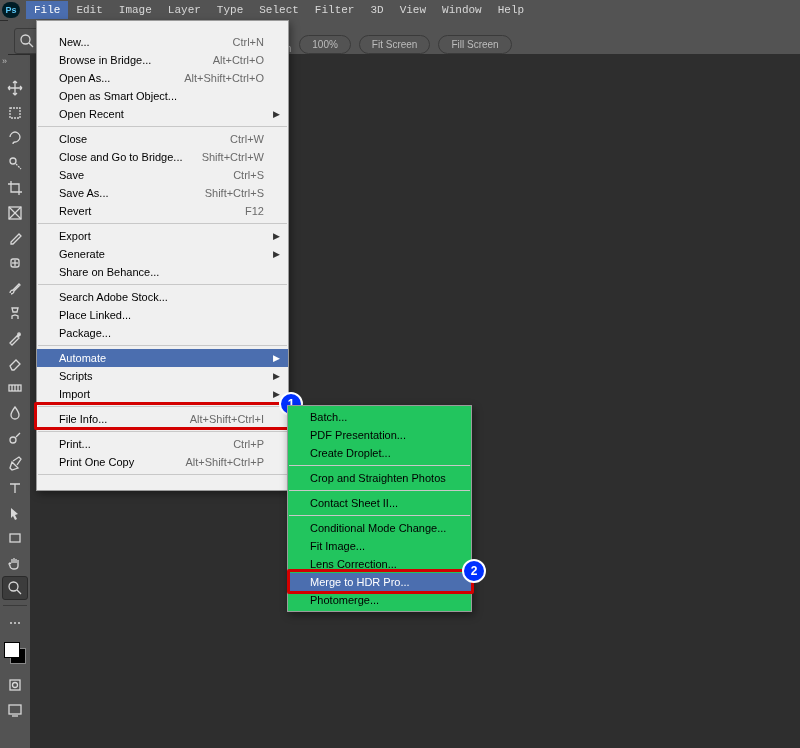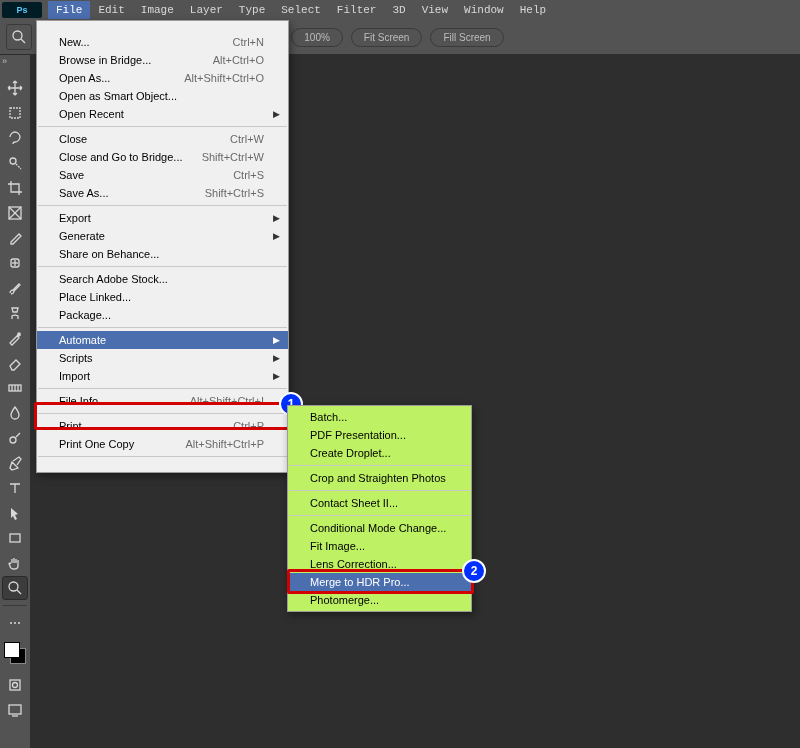--- a/index.html
+++ b/index.html
@@ -1,25 +1,25 @@
 <!DOCTYPE html>
 <html><head>
 <meta charset="utf-8">
 <style>
 html,body{margin:0;padding:0;width:800px;height:748px;background:#535353;font-family:"Segoe UI",Tahoma,Arial,sans-serif;font-size:11px;color:#d8d8d8;overflow:hidden}
 .app{position:relative;width:800px;height:748px}
 
 
 .menubar{position:absolute;left:0;top:0;right:0;height:20px;background:#535353;border-bottom:1px solid #2c2c2c;display:flex;align-items:center;padding-left:2px}
-.ps-badge{width:40px;height:16px;background:#001d26;border-radius:2px;display:flex;align-items:center;justify-content:center;font-size:9px;font-weight:bold;color:#5cc8f7;margin-right:6px}
+.ps-badge{width:18px;height:16px;background:#001d26;border-radius:8px;display:flex;align-items:center;justify-content:center;font-size:9px;font-weight:bold;color:#5cc8f7;margin-right:6px}
 .menu-item{padding:3px 8px;color:#d8d8d8;cursor:default}
 .menu-item.open{background:#4b6eaf;color:#fff}
 
 
-.optbar{position:absolute;left:0;top:20px;right:0;height:34px;background:#535353;border-bottom:1px solid #2c2c2c;display:flex;align-items:center;padding-left:6px;gap:4px}
+.optbar{position:absolute;left:8px;top:20px;right:0;height:34px;background:#535353;border-bottom:1px solid #2c2c2c;display:flex;align-items:flex-end;padding-left:6px;gap:4px}
 .opt-icon{width:24px;height:24px;border:1px solid #3a3a3a;border-radius:3px;display:flex;align-items:center;justify-content:center}
 .chk{display:flex;align-items:center;gap:4px;font-size:10px;color:#bdbdbd;margin-left:8px}
 .chk .box{width:10px;height:10px;border:1px solid #777;border-radius:2px;position:relative}
 .chk .box.on:after{content:"✓";position:absolute;left:-1px;top:-3px;font-size:11px;color:#d8d8d8}
 .pill{border:1px solid #3a3a3a;border-radius:10px;padding:3px 12px;font-size:10px;color:#bdbdbd;margin-left:4px}
 .grabber{width:8px;height:34px;display:flex;flex-direction:column;justify-content:center;gap:2px;color:#8a8a8a;margin:0 4px}
 .grabber span{display:block;width:2px;height:2px;background:#8a8a8a;border-radius:50%;margin:0 auto}
 
 
 .toolbox{position:absolute;left:0;top:54px;bottom:0;width:30px;background:#535353;border-right:1px solid #2c2c2c;display:flex;flex-direction:column;align-items:center;padding-top:4px;gap:1px}
@@ -41,21 +41,21 @@
 .dd-row .arr{position:absolute;right:8px;top:4px;font-size:9px;color:#333}
 .dd-row.hl{background:#4b6eaf;color:#fff}
 .dd-row.hl .sc,.dd-row.hl .arr{color:#fff}
 .dd-sep{height:0;border-top:1px solid #c8c8c8;margin:3px 1px}
 
 
 .callout{position:absolute;border:3px solid #d30000;border-radius:2px;pointer-events:none}
 .badge{position:absolute;width:20px;height:20px;border-radius:50%;background:#0030ff;border:2px solid #fff;color:#fff;font-weight:bold;font-size:12px;display:flex;align-items:center;justify-content:center;pointer-events:none}
 
 
-.submenu{position:absolute;left:287px;top:405px;width:183px;background:#bef264;color:#000;border:1px solid #9b9b9b;box-shadow:2px 3px 8px rgba(0,0,0,.4);padding:2px 0}
+.submenu{position:absolute;left:287px;top:405px;width:183px;background:#22c55e;color:#000;border:1px solid #9b9b9b;box-shadow:2px 3px 8px rgba(0,0,0,.4);padding:2px 0}
 
 
 svg{width:16px;height:16px;stroke:#d8d8d8;stroke-width:1.3;fill:none}
 </style>
 </head>
 <body>
 
 <div class="app">
 
   <div class="menubar">
@@ -281,20 +281,24 @@
         <span class="sc">Shift+Ctrl+W</span>
       </div>
       <div class="dd-row">
         <span class="lbl">Save</span>
         <span class="sc">Ctrl+S</span>
       </div>
       <div class="dd-row">
         <span class="lbl">Save As...</span>
         <span class="sc">Shift+Ctrl+S</span>
       </div>
+      <div class="dd-row">
+        <span class="lbl">Revert</span>
+        <span class="sc">F12</span>
+      </div>
       <div class="dd-sep"></div>
       <div class="dd-row">
         <span class="lbl">Export</span>
         <span class="arr">▶</span>
       </div>
       <div class="dd-row">
         <span class="lbl">Generate</span>
         <span class="arr">▶</span>
       </div>
       <div class="dd-row">

